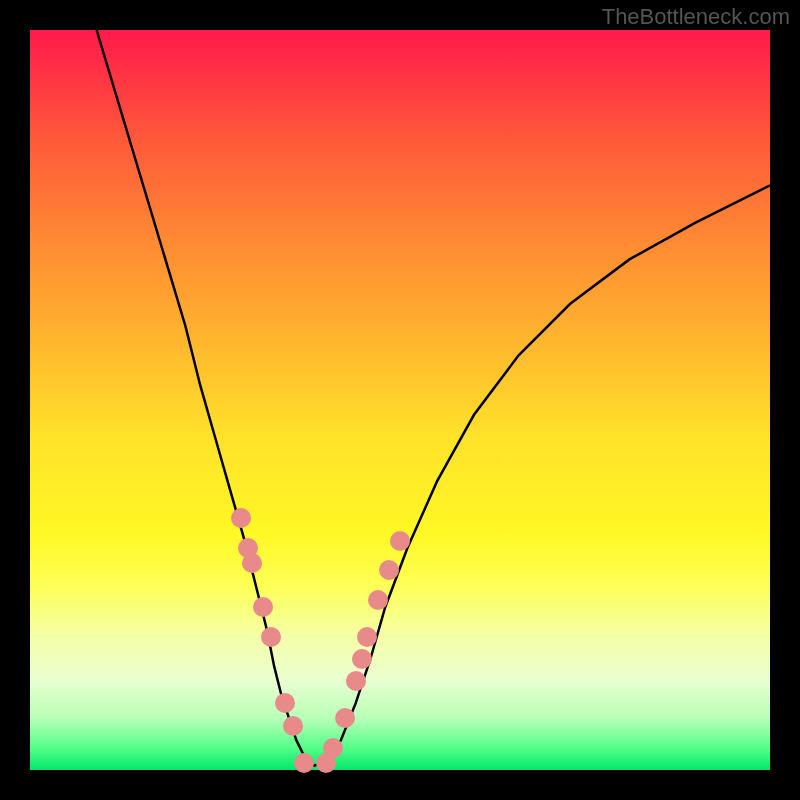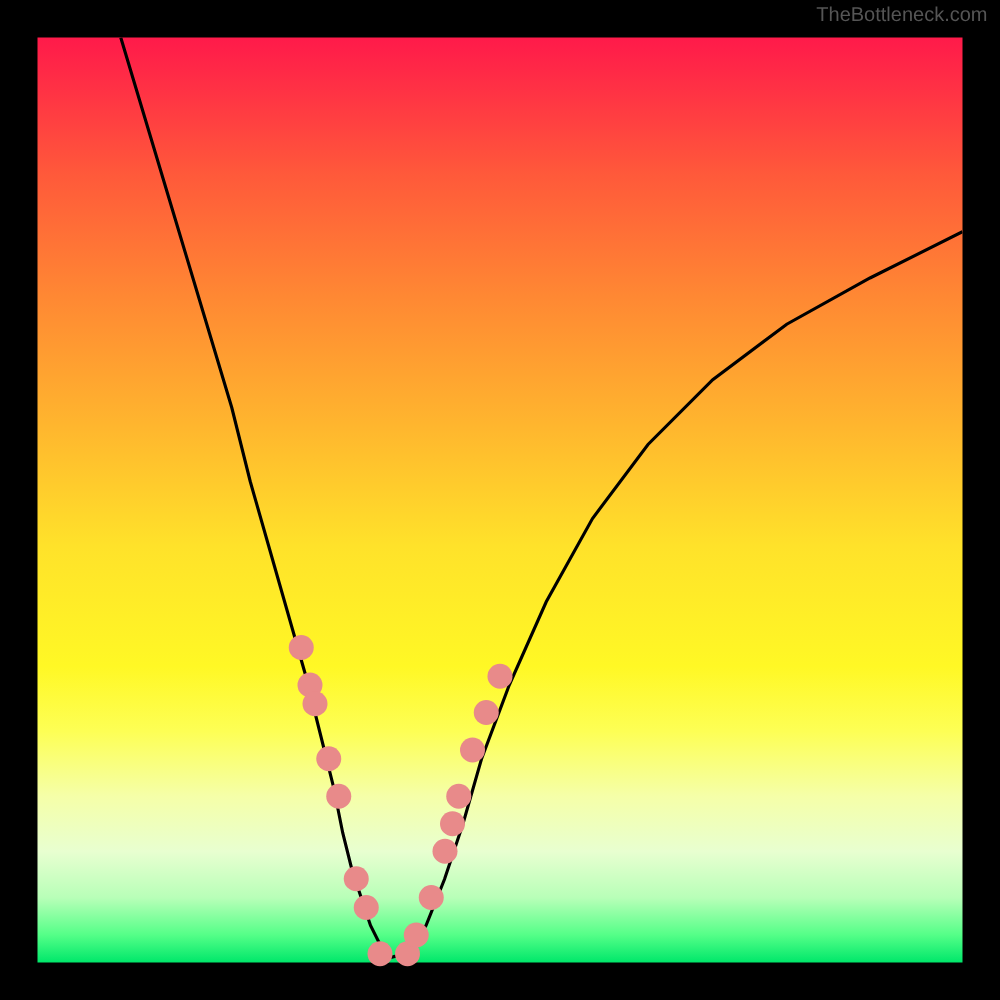--- a/index.html
+++ b/index.html
@@ -8,21 +8,21 @@
     height: 800px;
     background: #000;
     position: relative;
     font-family: Arial, sans-serif;
   }
   .watermark {
     position: absolute;
     top: 4px;
     right: 10px;
     color: #555;
-    font-size: 16px;
+    font-size: 22px;
     z-index: 10;
   }
   .plot-area {
     position: absolute;
     top: 30px;
     left: 30px;
     width: 740px;
     height: 740px;
     background: linear-gradient(to bottom,
       #ff1a4a 0%,

